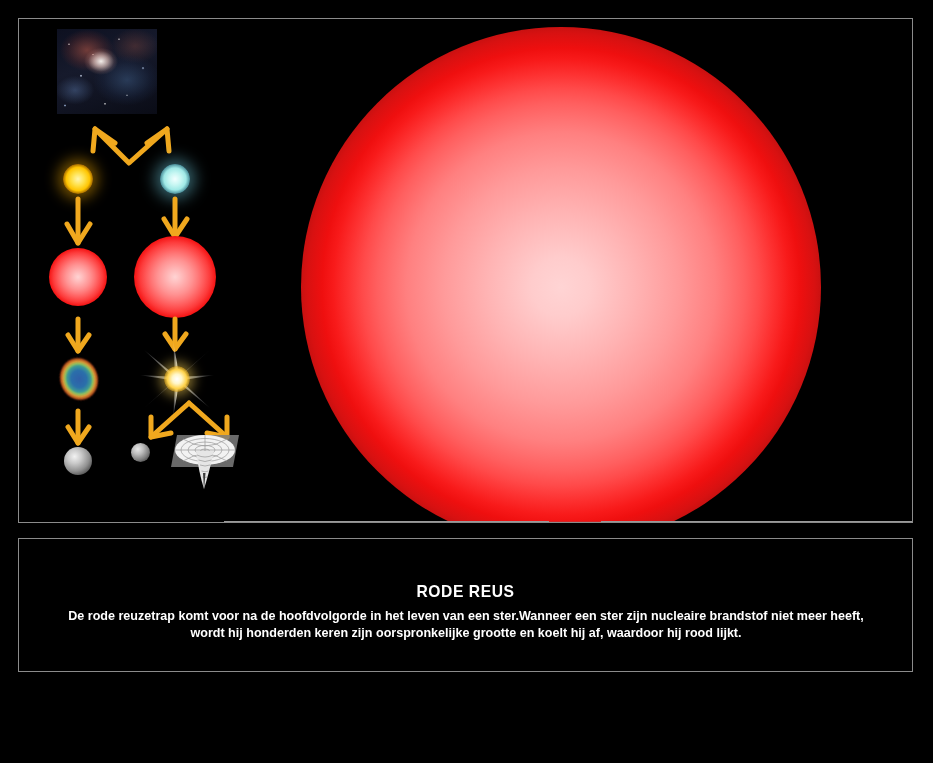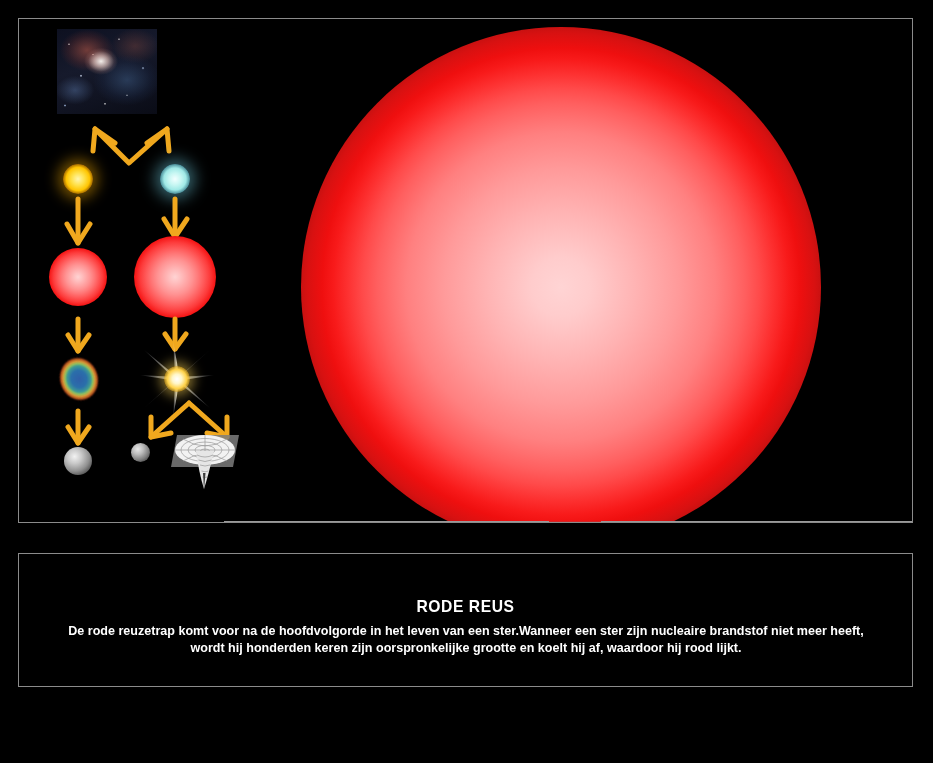--- a/index.html
+++ b/index.html
@@ -179,21 +179,20 @@
   #info-panel {
     position: absolute;
     left: 18px; top: 538px;
     width: 895px; height: 134px;
     border: 1px solid #8b8b8b;
     box-sizing: border-box;
     background: #000;
     color: #ffffff;
     text-align: center;
     padding-top: 44px;
-    margin-top: 15px;
   }
   #info-title {
     font-family: "Liberation Sans Narrow", "Liberation Sans", sans-serif;
     font-weight: bold;
     font-size: 17px;
     letter-spacing: 0.6px;
     margin: 0 0 5px 0;
     line-height: 1.1;
     transform: scaleX(0.92);
   }

